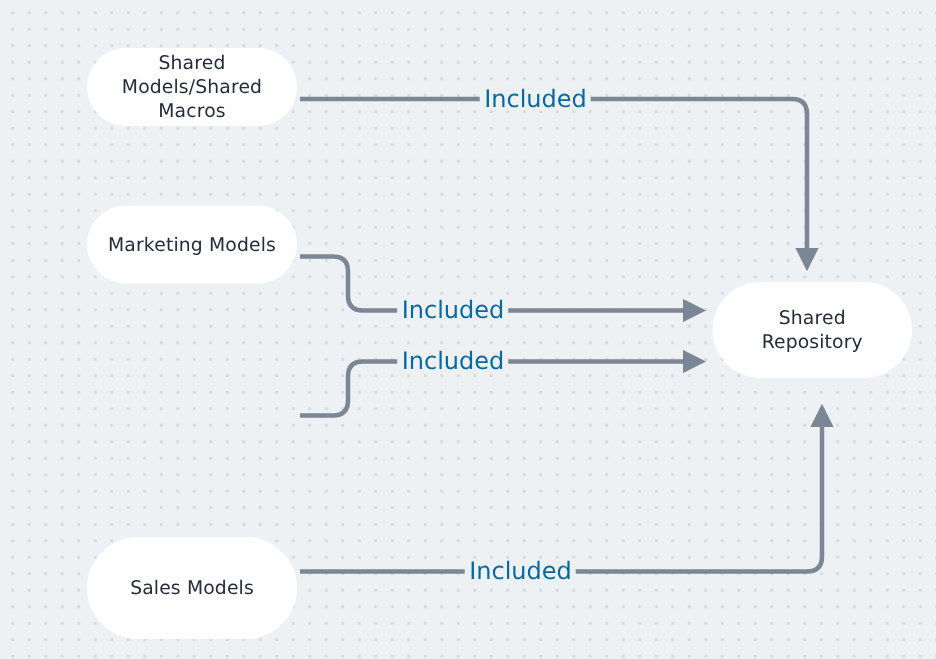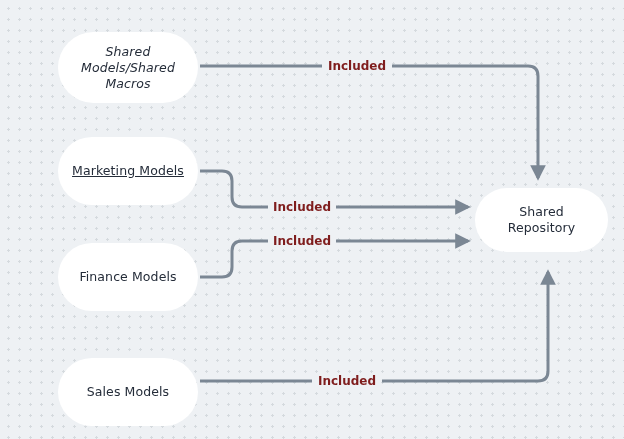--- a/index.html
+++ b/index.html
@@ -36,27 +36,26 @@
     color: #242c39;
     font-size: 12.5px;
     line-height: 16px;
     letter-spacing: 0.1px;
     box-sizing: border-box;
     padding: 4px 10px;
   }
   .edge-label {
     position: absolute;
     transform: translate(-50%, -50%);
-    color: #7f1d1d;
-    font-size: 12px;
+    color: #0369a1;
+    font-size: 16px;
     line-height: 14px;
     white-space: nowrap;
     background: #eef1f4;
     padding: 0 3px;
-    font-weight: bold;
   }
 </style>
 </head>
 <body>
 
 <div id="canvas">
 
   <svg id="edge-layer" viewBox="0 0 624 439">
     <defs>
       <marker id="arrow" viewBox="0 0 10 10" refX="8.2" refY="5" markerWidth="5.2" markerHeight="5.2" orient="auto-start-reverse">
@@ -69,35 +68,32 @@
       <path d="M 200 66 L 322 66 M 392 66 L 528 66 Q 538 66 538 76 L 538 178" marker-end="url(#arrow)"></path>
 
       <path d="M 200 171 L 222 171 Q 232 171 232 181 L 232 197 Q 232 207 242 207 L 268 207 M 336 207 L 468 207" marker-end="url(#arrow)"></path>
 
       <path d="M 200 277 L 222 277 Q 232 277 232 267 L 232 251 Q 232 241 242 241 L 268 241 M 336 241 L 468 241" marker-end="url(#arrow)"></path>
 
       <path d="M 200 381 L 312 381 M 382 381 L 538 381 Q 548 381 548 371 L 548 272" marker-end="url(#arrow)"></path>
     </g>
   </svg>
 
-  <div class="node" style="left:58px; top:32px; width:140px; height:71px;font-style:italic;">
+  <div class="node" style="left:58px; top:32px; width:140px; height:52px;">
     <div>
       <div>Shared</div>
       <div>Models/Shared</div>
       <div>Macros</div>
     </div>
   </div>
 
-  <div class="node" style="left:58px; top:137px; width:140px; height:68px;text-decoration:underline;">
+  <div class="node" style="left:58px; top:137px; width:140px; height:52px;">
     <span>Marketing Models</span>
   </div>
 
-  <div class="node" style="left:58px; top:243px; width:140px; height:68px;">
-    <span>Finance Models</span>
-  </div>
 
   <div class="node" style="left:58px; top:358px; width:140px; height:68px;">
     <span>Sales Models</span>
   </div>
 
   <div class="node" style="left:475px; top:188px; width:133px; height:64px;">
     <span>Shared Repository</span>
   </div>
 
   <div class="edge-label" style="left:357px; top:66px;">Included</div>

